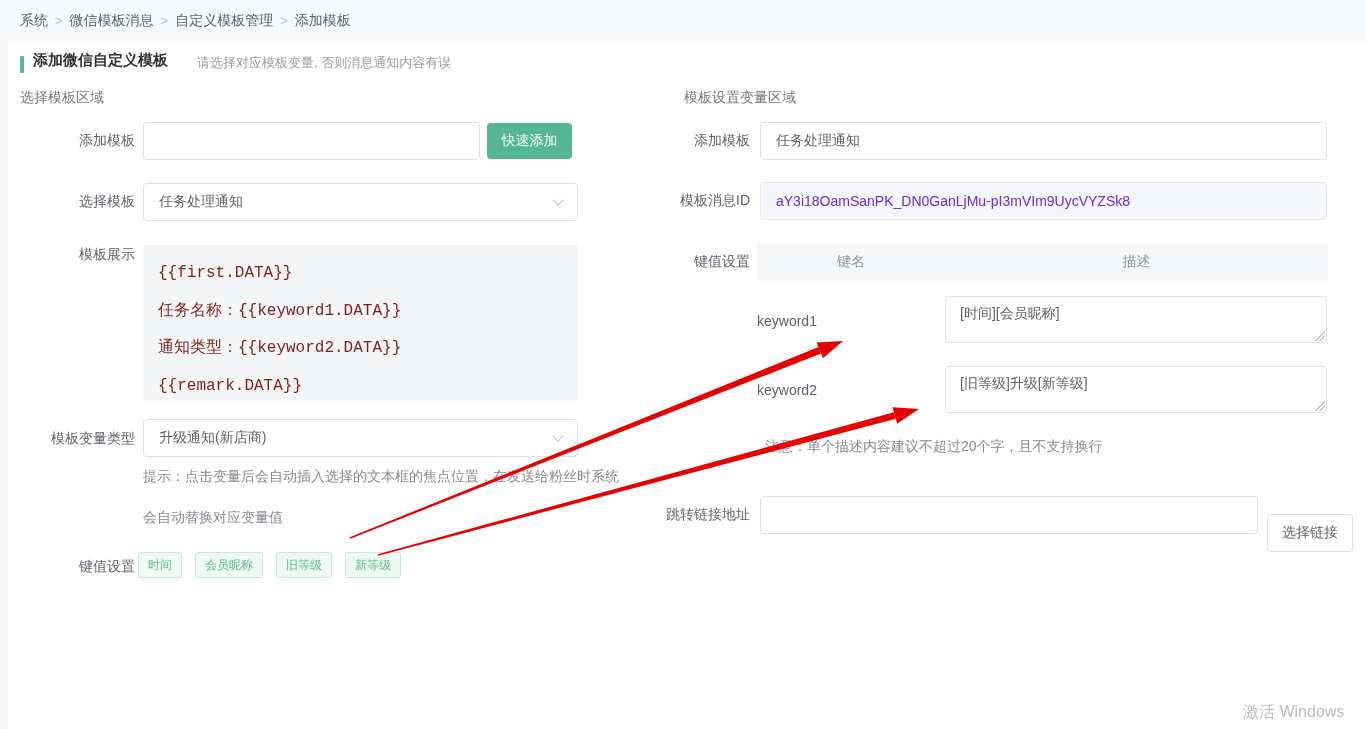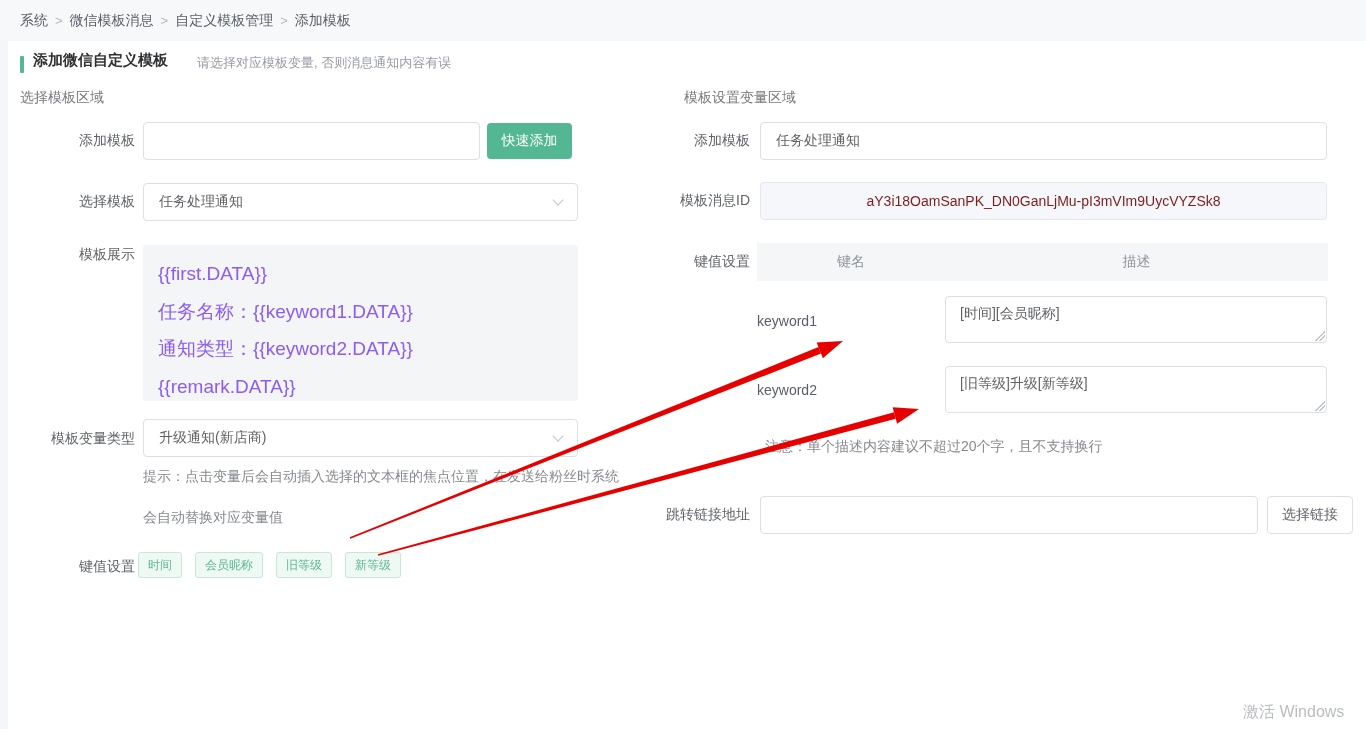--- a/index.html
+++ b/index.html
@@ -22,30 +22,30 @@
   .section-title{font-size:14px;color:#76797e;}
   
   .flabel{width:120px;text-align:right;font-size:14px;color:#5f6368;white-space:nowrap;}
   .rlabel{width:150px;text-align:right;font-size:14px;color:#5f6368;white-space:nowrap;}
   .input,.selectbox,.ta-wrap textarea{
     box-sizing:border-box;border:1px solid #dcdfe6;border-radius:4px;background:#fff;
     font-family:inherit;font-size:14px;color:#606266;
   }
   .input{padding:0 15px;outline:none;}
   .input::placeholder{color:#c0c4cc;}
-  .input:disabled,.input.disabled{background:#f5f7fa;border-color:#e4e7ed;color:#7f1d1d;text-align:center;}
+  .input:disabled,.input.disabled{background:#f5f7fa;border-color:#e4e7ed;color:#6d28d9;}
   .selectbox{display:flex;align-items:center;padding:0 30px 0 15px;cursor:pointer;}
   .chev{position:absolute;right:15px;top:50%;width:7px;height:7px;margin-top:-6px;
         border-right:1.4px solid #c0c4cc;border-bottom:1.4px solid #c0c4cc;transform:rotate(45deg);}
   .btn-primary{display:flex;align-items:center;justify-content:center;background:#53b794;color:#fff;
         border:none;border-radius:4px;font-size:14px;font-family:inherit;cursor:pointer;}
   .btn-plain{display:flex;align-items:center;justify-content:center;background:#fff;color:#5f6368;
         border:1px solid #dcdfe6;border-radius:4px;font-size:14px;font-family:inherit;cursor:pointer;}
   .preview-box{box-sizing:border-box;background:#f4f5f7;border-radius:3px;padding:10px 15px;}
-  .preview-box div{line-height:37.5px;font-size:19px;color:#8b5cf6;white-space:nowrap;}
+  .preview-box div{line-height:37.5px;font-size:16px;color:#7f1d1d;white-space:nowrap;font-family:Liberation Mono, monospace;}
   .tips div{line-height:41px;font-size:14px;color:#85898f;white-space:nowrap;}
   .tag-btn{display:inline-flex;align-items:center;justify-content:center;height:24px;padding:0 9px;
         margin-right:13px;background:#eef9f3;border:1px solid #c6e8d9;border-radius:3px;
         color:#5cb892;font-size:12px;cursor:pointer;}
   .kv-header{display:flex;align-items:center;background:#f4f6f8;color:#8f949b;font-size:14px;}
   .kv-header .c1{width:188px;text-align:center;}
   .kv-header .c2{flex:1;text-align:center;}
   .kv-key{width:188px;text-align:left;font-size:14px;color:#5a5e66;}
   .ta-wrap{position:absolute;}
   .ta-wrap textarea{width:100%;height:100%;resize:none;padding:6px 14px;line-height:20px;outline:none;}
@@ -139,21 +139,21 @@
   <div class="abs kv-key" style="left:757px;top:382px;">keyword2</div>
   <div class="ta-wrap" style="left:945px;top:366px;width:382px;height:47px;">
     <textarea style="">[旧等级]升级[新等级]</textarea>
     <span class="grip"></span>
   </div>
 
   <div class="abs note" style="left:765px;top:438px;">注意：单个描述内容建议不超过20个字，且不支持换行</div>
 
   <div class="abs rlabel" style="left:600px;top:506px;">跳转链接地址</div>
   <input class="abs input" style="left: 760px; top: 496px; width: 498px; height: 38px;" value="">
-  <button class="abs btn-plain" style="left:1267px;top:496px;width:86px;height:38px;">选择链接</button>
+  <button class="abs btn-plain" style="left:1267px;top:514px;width:86px;height:38px;">选择链接</button>
 
   <div class="abs watermark" style="left:1243px;top:702px;">激活 Windows</div>
 
   <svg id="arrow-overlay" viewBox="0 0 1366 729">
       <polygon points="350.3,538.7 821.0,353.4 818.5,347.1 349.7,537.3" fill="#e60000"></polygon>
       <polygon points="843.0,341.0 822.9,358.2 816.6,342.4" fill="#e60000"></polygon>
       <polygon points="378.2,555.8 895.7,418.8 894.0,412.2 377.8,554.2" fill="#e60000"></polygon>
       <polygon points="919.0,409.0 897.1,423.7 892.6,407.3" fill="#e60000"></polygon>
     </svg>
 </div>

